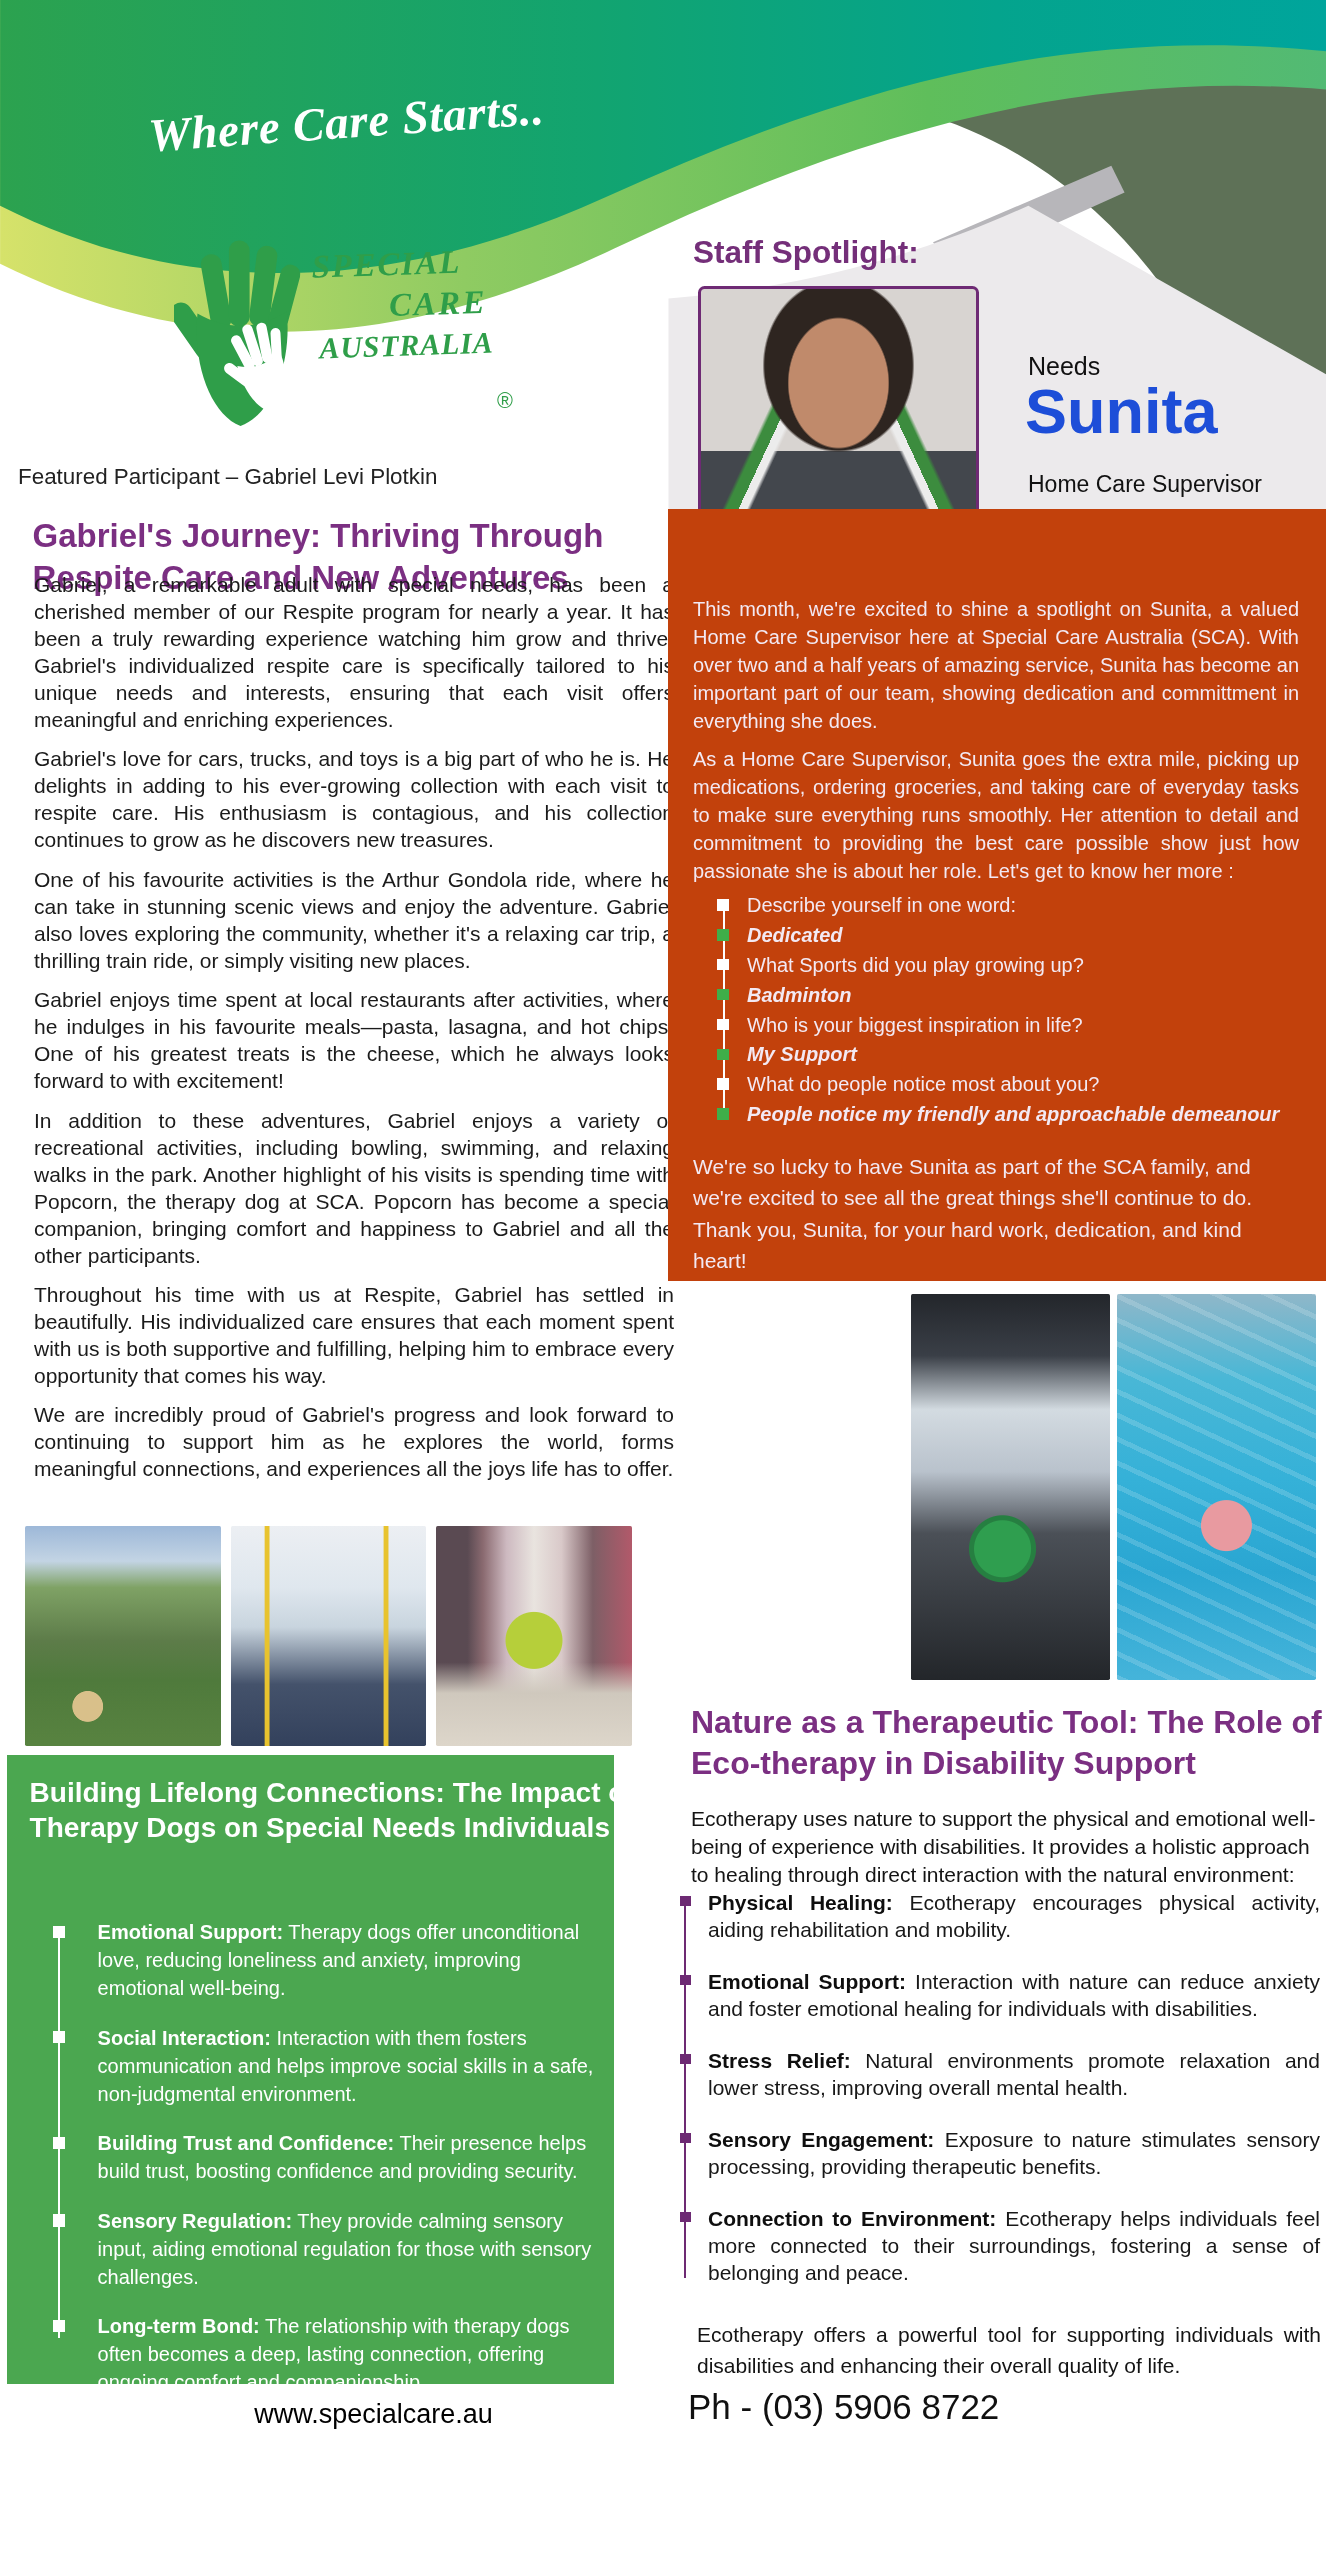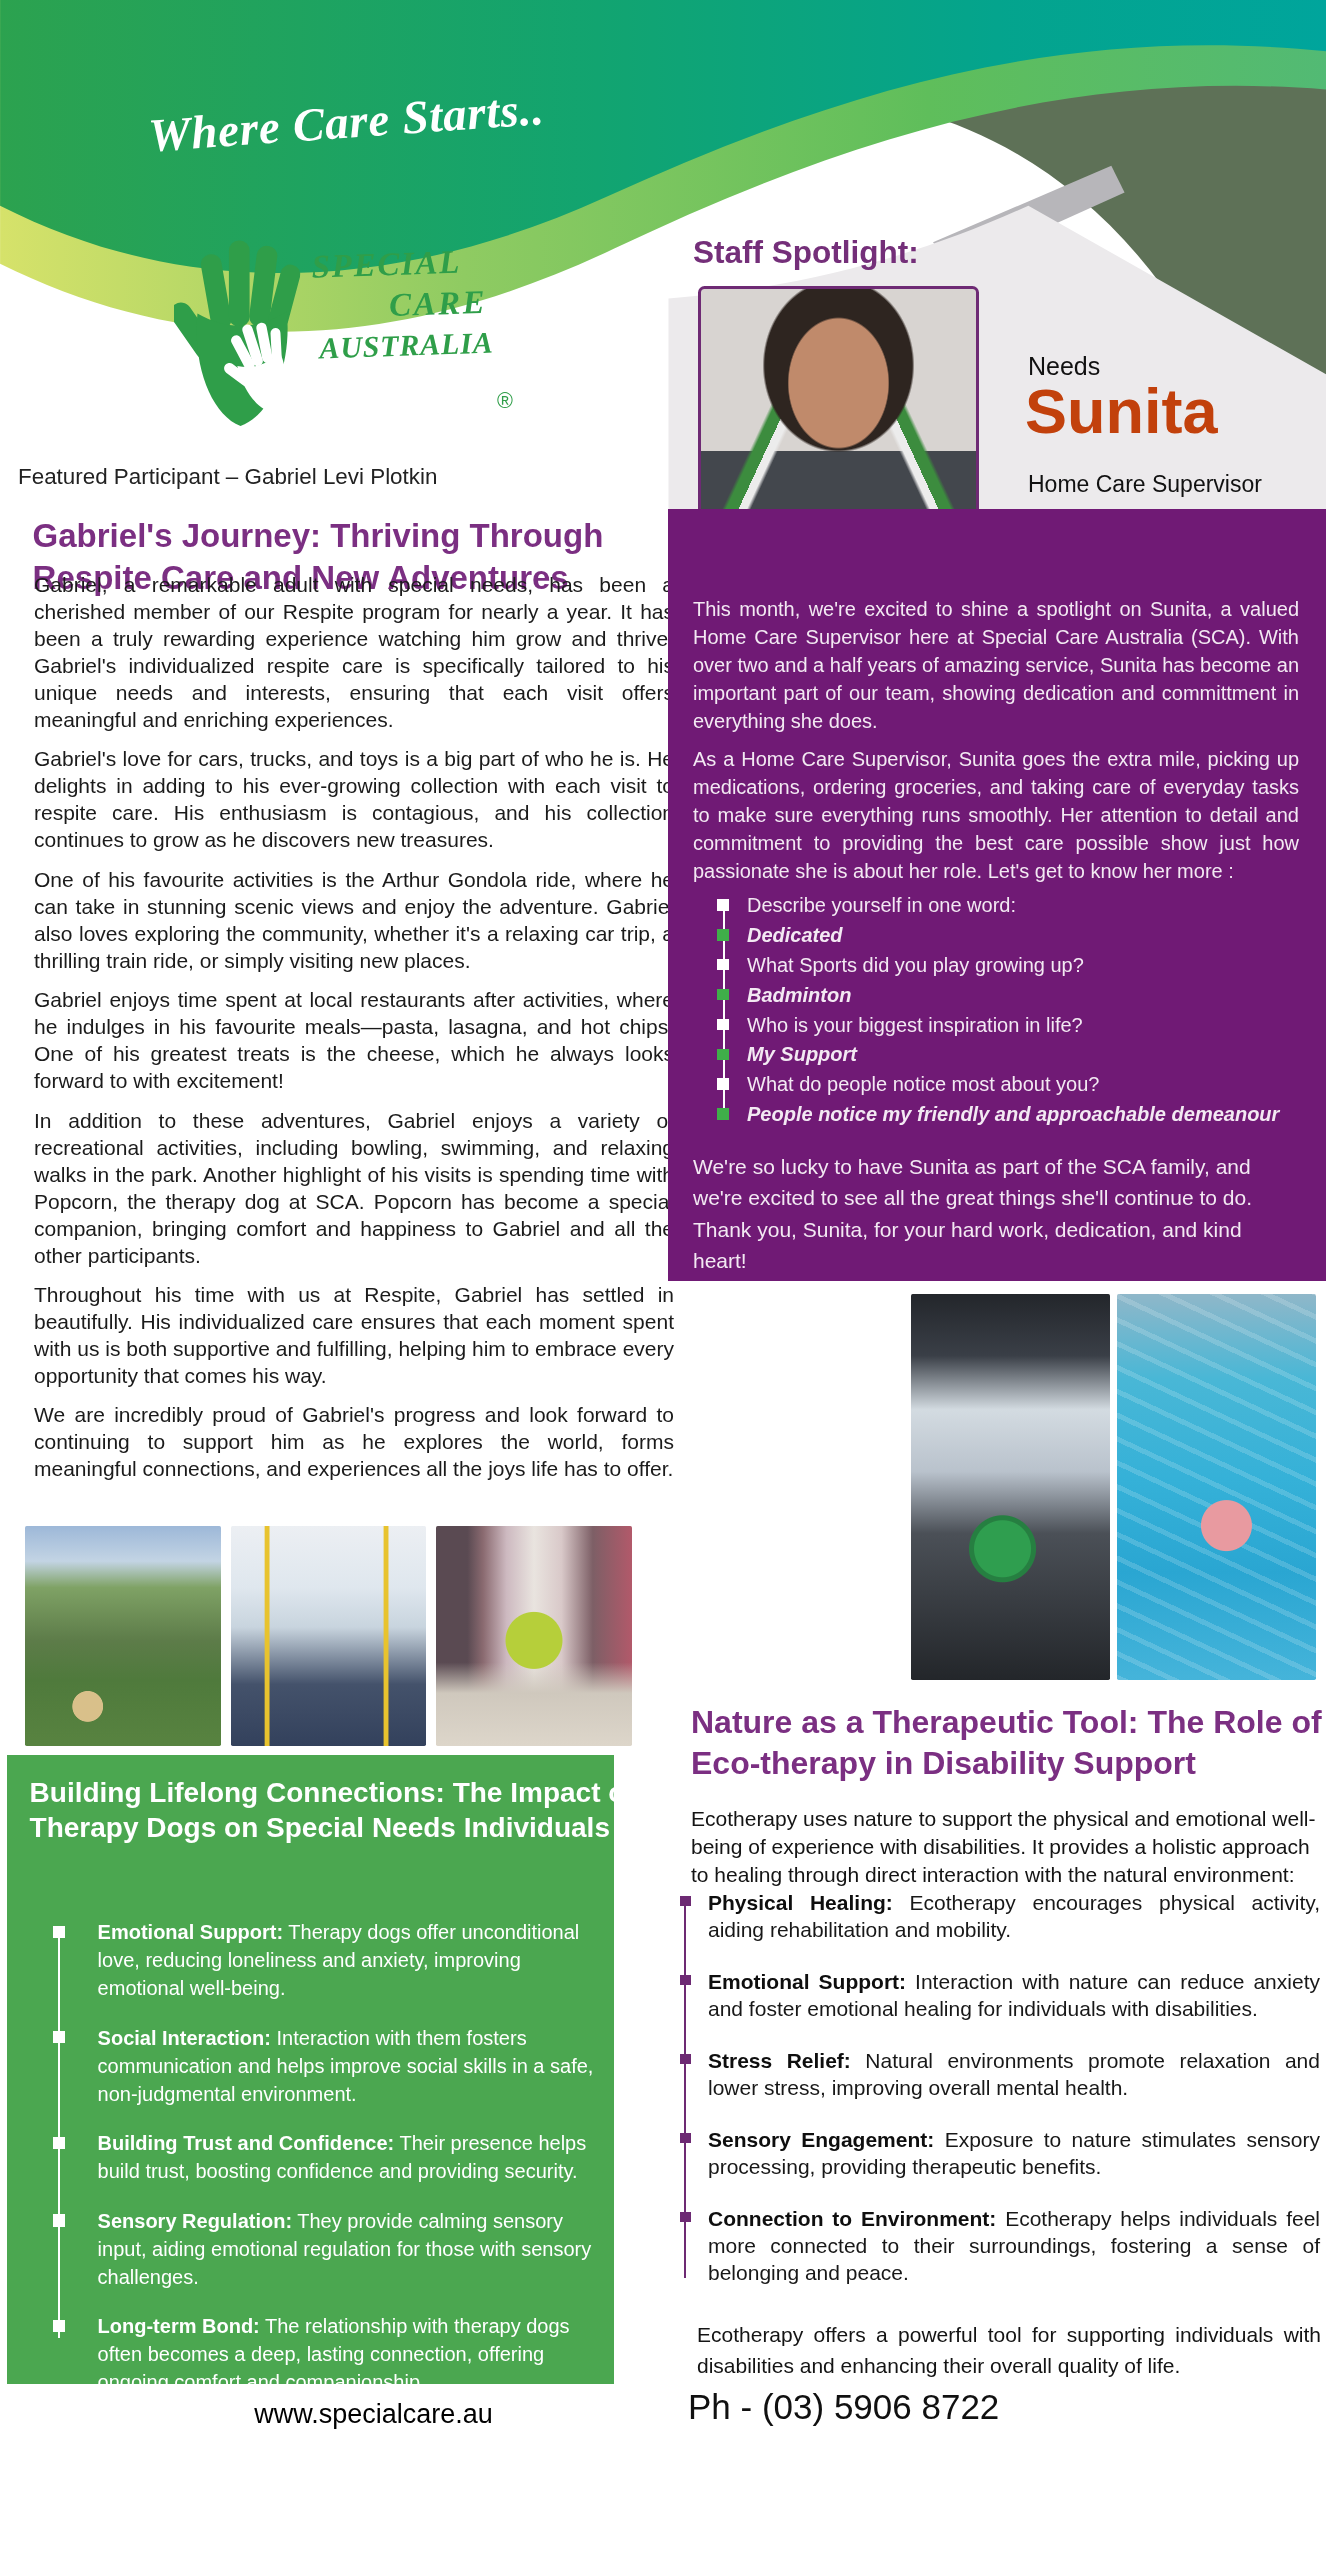--- a/index.html
+++ b/index.html
@@ -66,24 +66,24 @@
   
   .spotlight{position:absolute;left:693px;top:234px;font-size:31.5px;font-weight:700;color:#742f79;}
   .photo-card{position:absolute;left:698px;top:286px;width:275px;height:294px;border:3.3px solid #6e2a74;
               border-radius:6.6px;background:
       radial-gradient(ellipse 51px 66px at 50% 32%, #c08a6b 0 97%, rgba(0,0,0,0) 100%),
       radial-gradient(ellipse 76px 87px at 50% 26%, #2e2520 0 97%, rgba(0,0,0,0) 100%),
       linear-gradient(115deg, rgba(0,0,0,0) 30%, #3c8c3e 31% 34%, #ececec 34% 36%, rgba(0,0,0,0) 37%),
       linear-gradient(245deg, rgba(0,0,0,0) 30%, #3c8c3e 31% 34%, #ececec 34% 36%, rgba(0,0,0,0) 37%),
       linear-gradient(180deg,#d8d4d1 0 55%,#43474d 55% 100%);}
   .meet{position:absolute;left:1028px;top:352px;font-size:25px;color:#111;}
-  .staff-name{position:absolute;left:1025px;top:375px;font-size:63px;font-weight:700;color:#c2410c;}
+  .staff-name{position:absolute;left:1025px;top:375px;font-size:63px;font-weight:700;color:#1d4ed8;}
   .staff-role{position:absolute;left:1028px;top:471px;font-size:23px;color:#111;}
   
-  .purple-box{position:absolute;left:668px;top:509px;width:659px;height:772px;background:#701a75;color:#f3e9f3;}
+  .purple-box{position:absolute;left:668px;top:509px;width:659px;height:772px;background:#c2410c;color:#f3e9f3;}
   .pb-text{position:absolute;left:25px;right:28px;top:86px;font-size:20px;line-height:28px;text-align:justify;}
   .pb-text p{margin:0 0 10px 0;}
   .qa-list{position:relative;margin-top:6.6px;text-align:left;}
   .qa-list::before{content:"";position:absolute;left:30px;top:5px;bottom:10px;width:1.7px;background:#fff;}
   .qa-row{position:relative;padding-left:54px;margin-bottom:8.3px;font-size:20px;line-height:21.6px;}
   .qa-row .sq{position:absolute;left:24px;top:4.1px;width:11.6px;height:11.6px;background:#fff;}
   .qa-row.ans{font-style:italic;font-weight:700;}
   .qa-row.ans .sq{background:#3fae49;}
   .pb-closing{margin-top:25px;font-size:21px;line-height:31.5px;text-align:left;}
   

